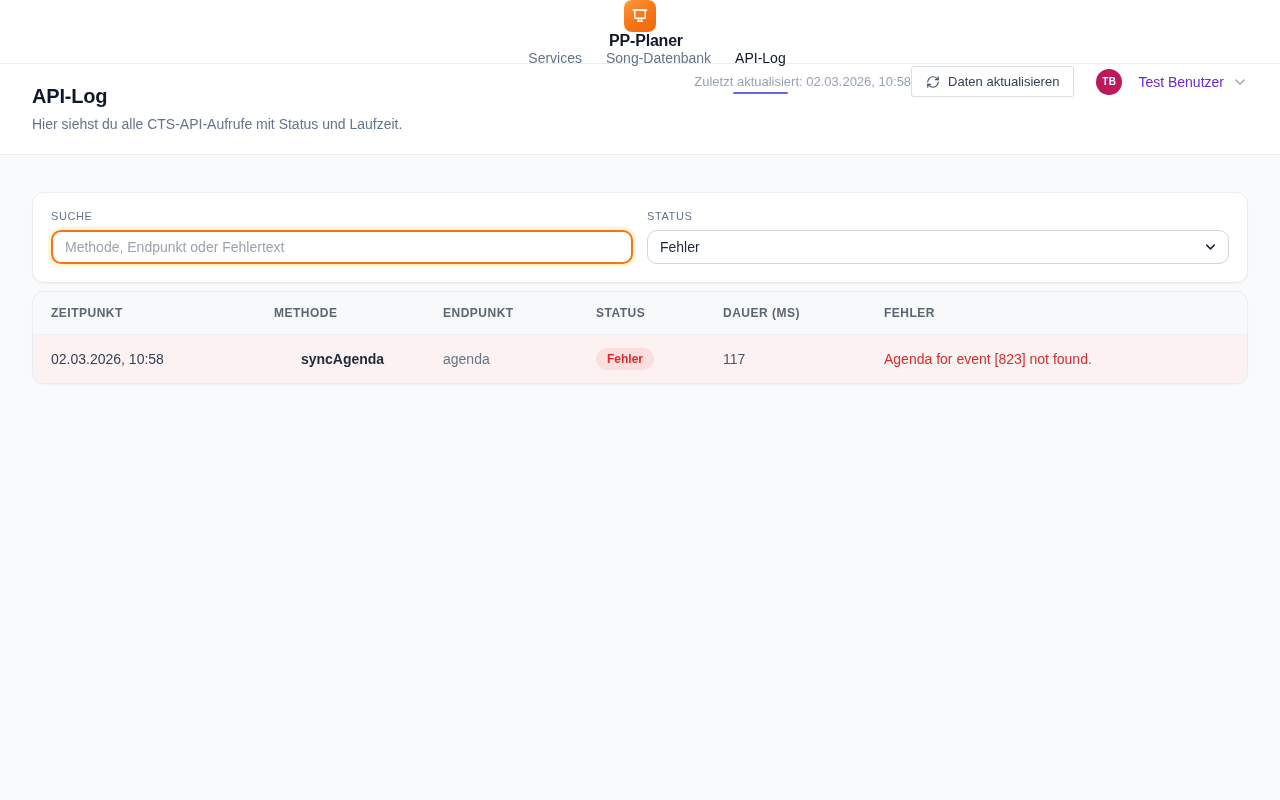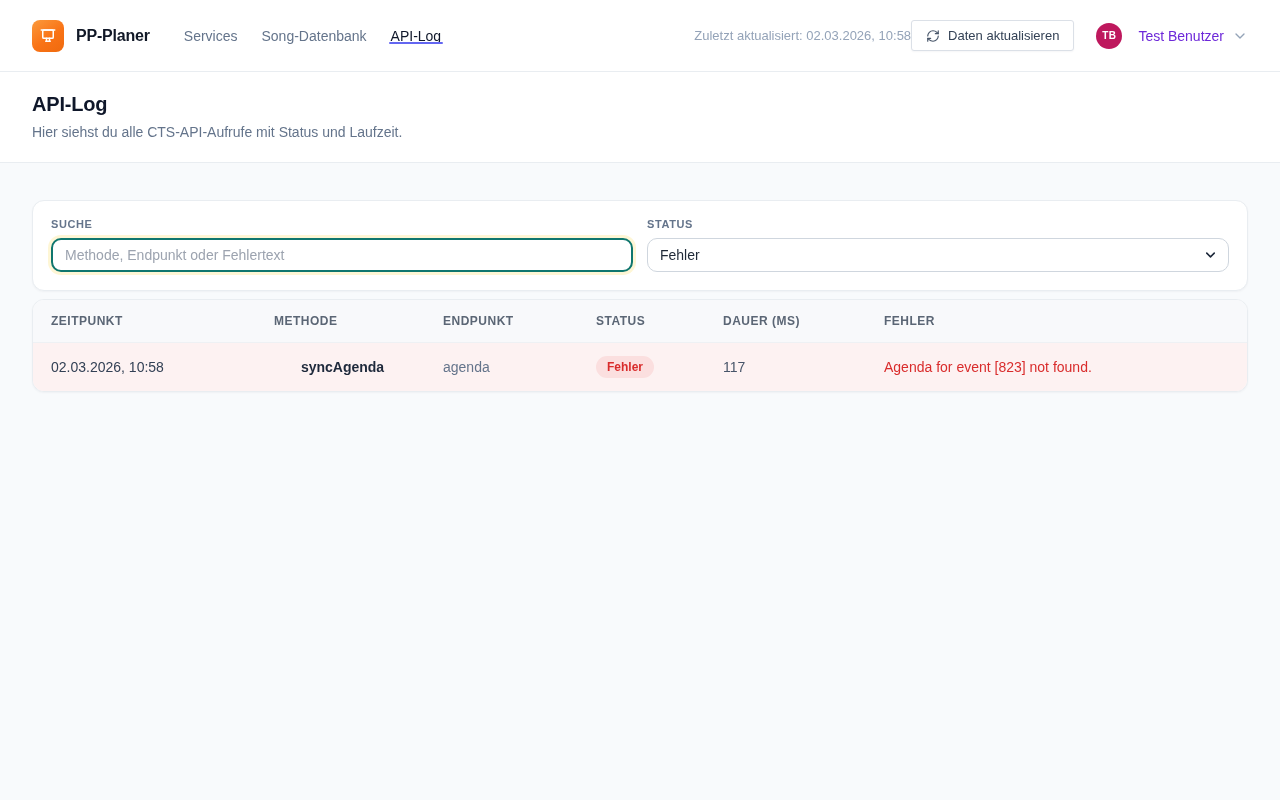--- a/index.html
+++ b/index.html
@@ -6,26 +6,27 @@
   html, body { width: 1280px; height: 800px; }
   body {
     font-family: "Liberation Sans", sans-serif;
     background: #f8fafc;
     color: #0f172a;
     overflow: hidden;
   }
 
   
   .topbar {
-    height: 72px;
+    height: 64px;
     background: #ffffff;
     border-bottom: 1px solid #e9edf1;
     display: flex;
     align-items: center;
     padding: 0 32px;
+    flex-direction: column;
   }
   .logo-box {
     width: 32px; height: 32px;
     border-radius: 8px;
     background: linear-gradient(145deg, #fb9a3c 0%, #f97316 55%, #ef6a0e 100%);
     display: flex; align-items: center; justify-content: center;
     flex: 0 0 auto;
   }
   .logo-box svg { width: 18px; height: 18px; stroke: #ffffff; fill: none; stroke-width: 2; stroke-linecap: round; stroke-linejoin: round; }
   .brand {
@@ -80,26 +81,26 @@
     border: 1px solid #e9edf1;
     border-radius: 12px;
     box-shadow: 0 1px 2px rgba(16,24,40,0.04);
   }
 
   
   .filter-card { padding: 17px 18px 18px; display: flex; gap: 14px; }
   .filter-field { flex: 1 1 0; }
   .field-label {
     display: block;
-    font-size: 11px; font-weight: 700; color: #64748b;
+    font-size: 11px; font-weight: 400; color: #64748b;
     letter-spacing: 0.6px; margin-bottom: 8px;
   }
   .search-input {
     width: 100%; height: 34px;
-    border: 2px solid #0f766e; border-radius: 10px;
+    border: 2px solid #f97316; border-radius: 10px;
     padding: 0 12px; font-family: inherit; font-size: 14px; color: #0369a1;
     outline: none;
     box-shadow: 0 0 0 3px rgba(250, 204, 21, 0.18);
     background: #ffffff;
   }
   .search-input::placeholder { color: #9ca3af; }
   .select-wrap { position: relative; }
   .status-select {
     width: 100%; height: 34px;
     appearance: none; -webkit-appearance: none;

